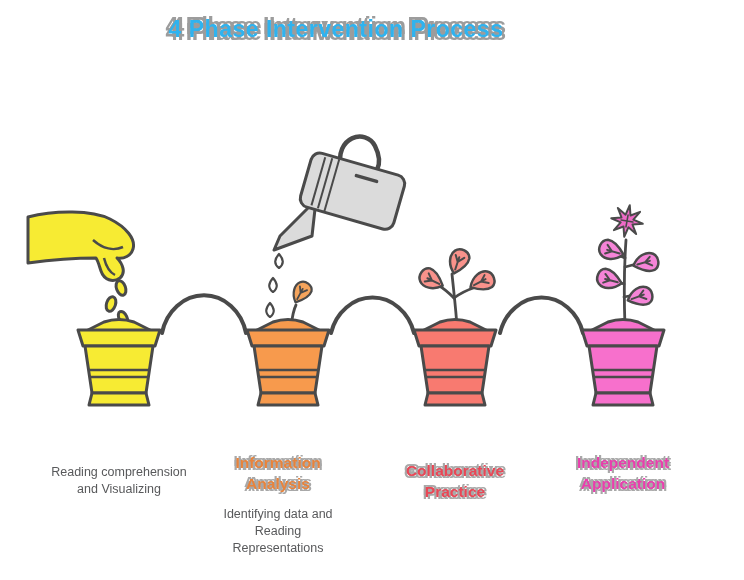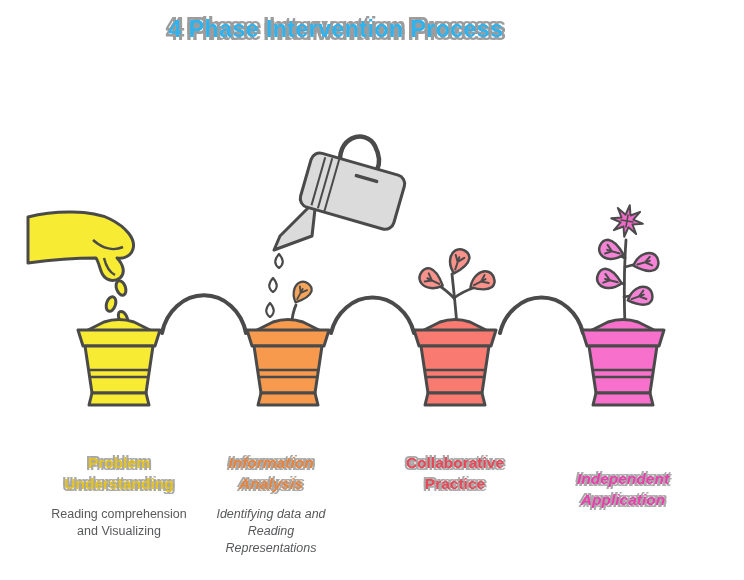--- a/index.html
+++ b/index.html
@@ -113,37 +113,35 @@
       <use href="#leaf" transform="translate(640,296) rotate(70)" fill="#F584D7"></use>
       <g transform="translate(627,221) rotate(10)">
         <polygon points="16,0 6,2.5 11.3,11.3 2.5,6 0,16 -2.5,6 -11.3,11.3 -6,2.5 -16,0 -6,-2.5 -11.3,-11.3 -2.5,-6 0,-16 2.5,-6 11.3,-11.3 6,-2.5" stroke="#4A4A4A" stroke-width="2" stroke-linejoin="round" fill="#F06BC8"></polygon>
         <path d="M-6,0 L6,0 M0,-6 L0,6" fill="none" stroke="#4A4A4A" stroke-width="1.6" stroke-linecap="round"></path>
       </g>
     </g>
     <use href="#pot" transform="translate(623,0)" fill="#F770CC"></use>
   </svg>
 
   <div class="phase-label" style="left:34px;top:452px;">
-    <div class="phase-title" style="color: rgb(229, 195, 31);">Problem
-Understanding</div>
     <div class="phase-desc" style="color: rgb(88, 89, 91);">Reading comprehension
 and Visualizing</div>
   </div>
 
-  <div class="phase-label" style="left:186px;top:452px;font-style:italic;">
+  <div class="phase-label" style="left:193px;top:452px;">
     <div class="phase-title" style="color: rgb(232, 131, 59);">Information
 Analysis</div>
     <div class="phase-desc" style="color: rgb(88, 89, 91);">Identifying data and
 Reading
 Representations</div>
   </div>
 
   <div class="phase-label" style="left:370px;top:452px;">
-    <div class="phase-title" style="color: rgb(233, 71, 86);">Collaborative
+    <div class="phase-title" style="color: rgb(233, 71, 86); margin-top: 8px;">Collaborative
 Practice</div>
   </div>
 
-  <div class="phase-label" style="left:538px;top:468px;font-style:italic;">
+  <div class="phase-label" style="left:538px;top:452px;">
     <div class="phase-title" style="color: rgb(233, 63, 173);">Independent
 Application</div>
   </div>
 
 </div>
 
 </body></html>

